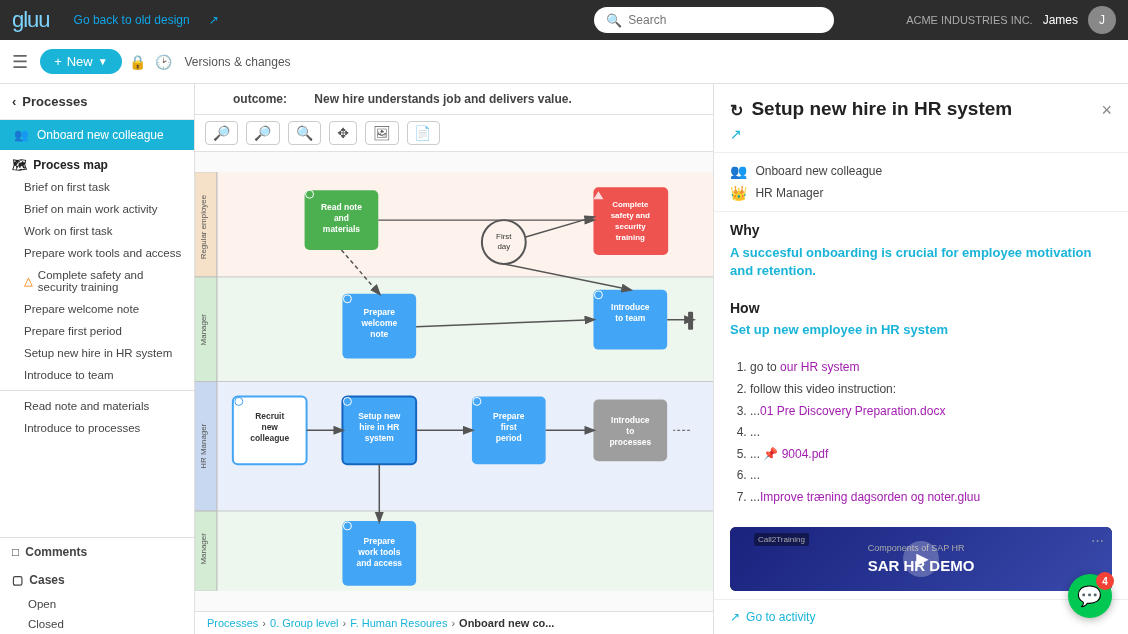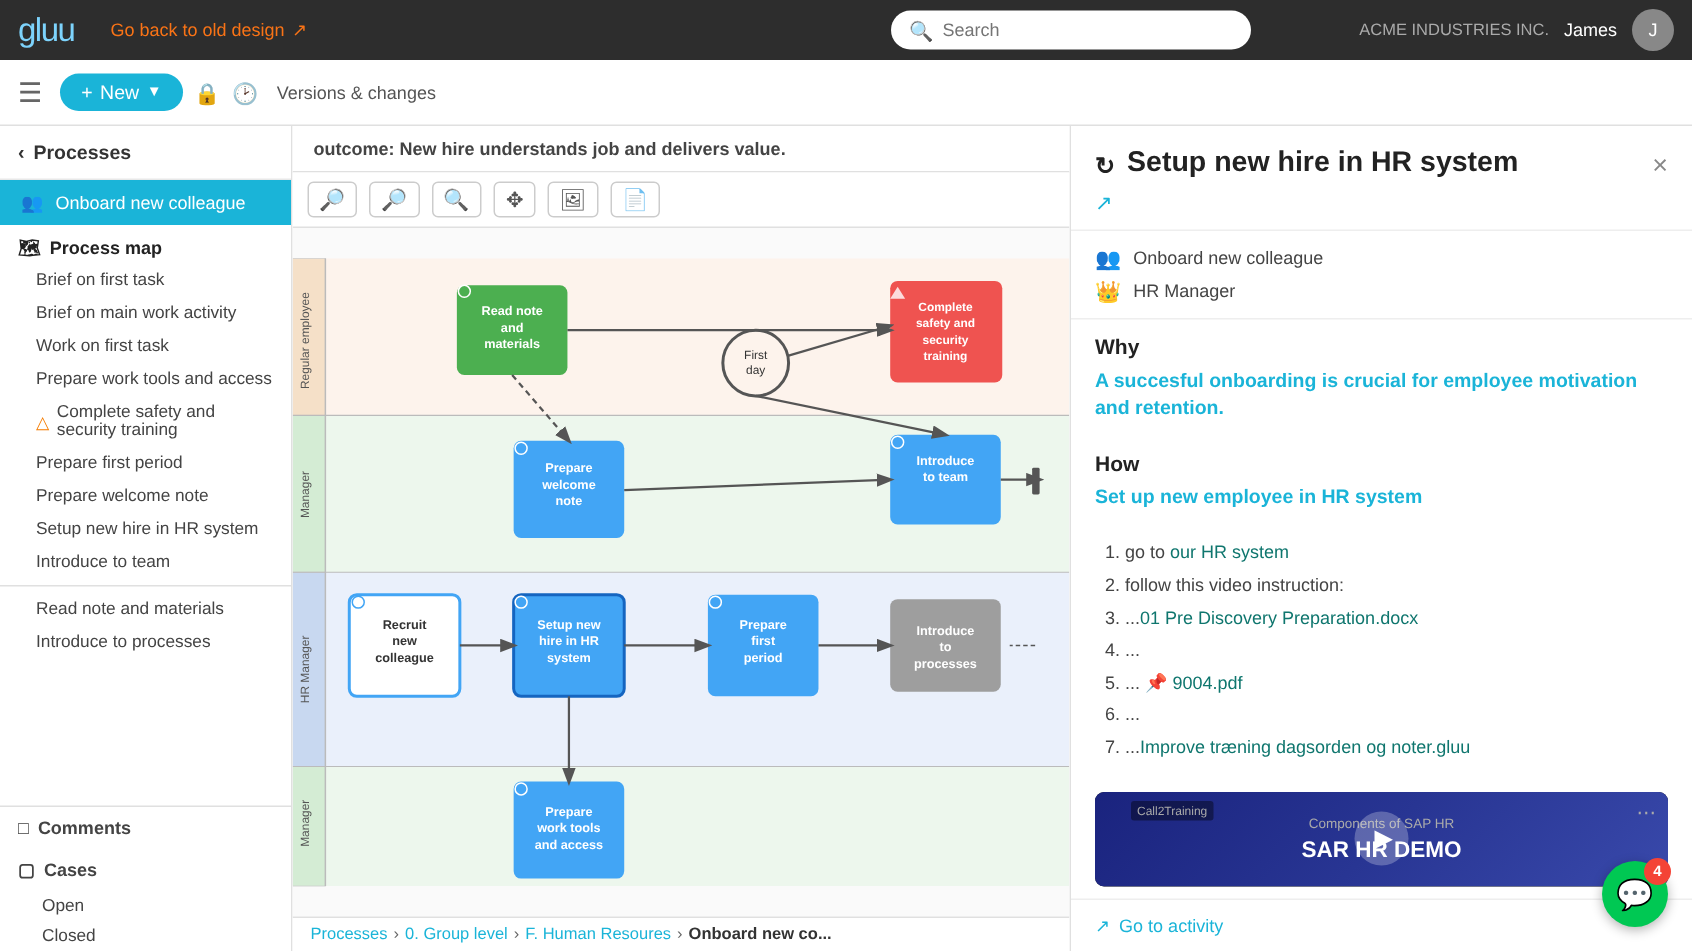--- a/index.html
+++ b/index.html
@@ -3,21 +3,21 @@
   <meta charset="utf-8">
   <style>
     * { box-sizing: border-box; margin: 0; padding: 0; }
     body { font-family: -apple-system, BlinkMacSystemFont, 'Segoe UI', sans-serif; font-size: 13px; background: #f5f5f5; overflow: hidden; width: 1128px; height: 634px; }
 
     
     .topbar {
       display: flex; align-items: center; background: #2d2d2d; height: 40px; padding: 0 12px; gap: 16px;
     }
     .topbar-logo { color: #7dd3fc; font-size: 22px; font-weight: 400; letter-spacing: -1px; margin-right: 8px; }
-    .topbar-back { color: #f97316; font-size: 12px; display: flex; align-items: center; gap: 5px; cursor: pointer; }
+    .topbar-back { color: #0ea5e9; font-size: 12px; display: flex; align-items: center; gap: 19px; cursor: pointer; }
     .topbar-search {
       margin-left: auto; background: #fff; border-radius: 20px; display: flex; align-items: center; padding: 0 12px; height: 26px; width: 240px; gap: 6px;
     }
     .topbar-search input { border: none; outline: none; font-size: 12px; width: 100%; }
     .topbar-right { display: flex; align-items: center; gap: 10px; margin-left: 16px; color: #ccc; font-size: 12px; }
     .topbar-company { font-size: 11px; color: #aaa; margin-left: 40px; }
     .topbar-avatar { width: 28px; height: 28px; border-radius: 50%; background: #888; overflow: hidden; display:flex; align-items:center; justify-content:center; color:#fff; font-size:12px; }
 
     
     .secondbar {
@@ -46,42 +46,42 @@
     .sidebar-sub-item { padding: 5px 12px 5px 24px; font-size: 11.5px; color: #444; cursor: pointer; }
     .sidebar-sub-item.warning { display: flex; align-items: center; gap: 5px; }
     .sidebar-divider { border: none; border-top: 1px solid #e0e0e0; margin: 4px 0; }
     .sidebar-bottom { margin-top: auto; border-top: 1px solid #e0e0e0; }
     .sidebar-bottom-item { padding: 7px 12px; font-size: 12px; color: #444; cursor: pointer; display: flex; align-items: center; gap: 6px; font-weight: 600; }
     .sidebar-bottom-sub { padding: 4px 12px 4px 28px; font-size: 11.5px; color: #444; cursor: pointer; }
 
     
     .canvas-area { flex: 1; background: #fafafa; overflow: hidden; position: relative; display: flex; flex-direction: column; }
     .canvas-outcome { background: #fff; padding: 8px 14px; font-size: 12px; color: #444; border-bottom: 1px solid #e0e0e0; }
-    .canvas-outcome span { font-weight: 600; }
+    .canvas-outcome span { font-weight: 600; margin-left: 24px; }
     .canvas-toolbar { background: #fff; padding: 6px 10px; border-bottom: 1px solid #e0e0e0; display: flex; gap: 8px; align-items: center; }
     .canvas-toolbar button { background: none; border: 1px solid #ccc; border-radius: 4px; padding: 3px 7px; cursor: pointer; font-size: 14px; color: #555; }
     .canvas-content { flex: 1; overflow: hidden; position: relative; }
     .breadcrumb-bar { background: #fff; border-top: 1px solid #e0e0e0; padding: 5px 12px; font-size: 11px; color: #666; display: flex; align-items: center; gap: 4px; }
     .breadcrumb-bar a { color: #1ab4d8; text-decoration: none; }
     .breadcrumb-bold { font-weight: 700; color: #333; }
 
     
     .right-panel { width: 415px; background: #fff; border-left: 1px solid #e0e0e0; display: flex; flex-direction: column; overflow-y: auto; flex-shrink: 0; }
     .panel-header { display: flex; align-items: flex-start; padding: 14px 16px 10px; border-bottom: 1px solid #eee; gap: 10px; }
     .panel-title { font-size: 19px; font-weight: 700; color: #222; flex: 1; display: flex; align-items: flex-start; gap: 8px; }
     .panel-close { color: #888; cursor: pointer; font-size: 18px; margin-top: 2px; }
     .panel-link-icon { color: #1ab4d8; font-size: 14px; display: block; margin-top: 6px; cursor: pointer; }
     .panel-meta { padding: 10px 16px; display: flex; flex-direction: column; gap: 6px; border-bottom: 1px solid #eee; }
     .panel-meta-item { display: flex; align-items: center; gap: 8px; font-size: 12px; color: #444; }
     .panel-section { padding: 10px 16px; }
     .panel-section-title { font-size: 14px; font-weight: 700; color: #222; margin-bottom: 6px; }
     .panel-why-text { color: #1ab4d8; font-size: 13px; font-weight: 600; line-height: 1.4; }
     .panel-how-title { color: #1ab4d8; font-size: 13px; font-weight: 600; margin-bottom: 20px; }
     .panel-list { padding-left: 20px; font-size: 12px; color: #444; line-height: 1.8; }
-    .panel-list li a { color: #0f766e; text-decoration: none; }
+    .panel-list li a { color: #a21caf; text-decoration: none; }
     .panel-video { margin: 8px 16px; border-radius: 6px; overflow: hidden; background: #111; position: relative; height: 90px; display: flex; align-items: center; justify-content: center; }
     .panel-bottom-bar { margin-top: auto; border-top: 1px solid #eee; padding: 10px 16px; display: flex; align-items: center; gap: 6px; font-size: 12px; color: #1ab4d8; cursor: pointer; }
 
     
     .chat-bubble { position: fixed; bottom: 16px; right: 16px; width: 44px; height: 44px; border-radius: 50%; background: #00c853; display: flex; align-items: center; justify-content: center; cursor: pointer; box-shadow: 0 2px 8px rgba(0,0,0,0.3); z-index: 999; }
     .chat-badge { position: absolute; top: -2px; right: -2px; background: #f44336; color: #fff; border-radius: 50%; width: 18px; height: 18px; font-size: 10px; display: flex; align-items: center; justify-content: center; font-weight: 700; }
 
     
     .diagram-svg { width: 100%; height: 100%; }
   </style>
@@ -135,22 +135,22 @@
       <span>Process map</span>
     </div>
     <div class="sidebar-sub-item">Brief on first task</div>
     <div class="sidebar-sub-item">Brief on main work activity</div>
     <div class="sidebar-sub-item">Work on first task</div>
     <div class="sidebar-sub-item">Prepare work tools and access</div>
     <div class="sidebar-sub-item warning">
       <span style="color:#f57c00;">△</span>
       <span>Complete safety and security training</span>
     </div>
+    <div class="sidebar-sub-item">Prepare welcome note</div>
     <div class="sidebar-sub-item">Prepare first period</div>
-    <div class="sidebar-sub-item">Prepare welcome note</div>
     <div class="sidebar-sub-item">Setup new hire in HR system</div>
     <div class="sidebar-sub-item">Introduce to team</div>
     <hr class="sidebar-divider">
     <div class="sidebar-sub-item">Read note and materials</div>
     <div class="sidebar-sub-item">Introduce to processes</div>
     <div class="sidebar-bottom">
       <div class="sidebar-bottom-item">
         <span>□</span>
         <span>Comments</span>
       </div>
@@ -335,21 +335,21 @@
         <li>follow this video instruction:</li>
         <li>...<a href="#">01 Pre Discovery Preparation.docx</a></li>
         <li>...</li>
         <li>... 📌 <a href="#">9004.pdf</a></li>
         <li>...</li>
         <li>...<a href="#">Improve træning dagsorden og noter.gluu</a></li>
       </ol>
     </div>
     <div class="panel-video">
       <div style="background: linear-gradient(135deg, #1a237e 0%, #283593 50%, #3949ab 100%); position:absolute; inset:0; display:flex; align-items:center; justify-content:center;">
-        <div style="color:#fff; text-align:center;">
+        <div style="color:#fff; text-align:left;">
           <div style="font-size:9px; color:#aaa; margin-bottom:4px;">Components of SAP HR</div>
           <div style="font-size:15px; font-weight:700; color:#fff;">SAR HR DEMO</div>
         </div>
         <div style="position:absolute; top:6px; left:24px; font-size:8px; color:#aaa; background:rgba(0,0,0,0.4); padding:2px 4px; border-radius:2px;">Call2Training</div>
         <div style="position:absolute; top:6px; right:8px; color:#aaa; cursor:pointer;">⋯</div>
         <div style="position:absolute; inset:0; display:flex; align-items:center; justify-content:center;">
           <div style="width:36px; height:36px; border-radius:50%; background:rgba(255,255,255,0.25); display:flex; align-items:center; justify-content:center; cursor:pointer;">
             <span style="color:#fff; font-size:16px; margin-left:3px;">▶</span>
           </div>
         </div>

